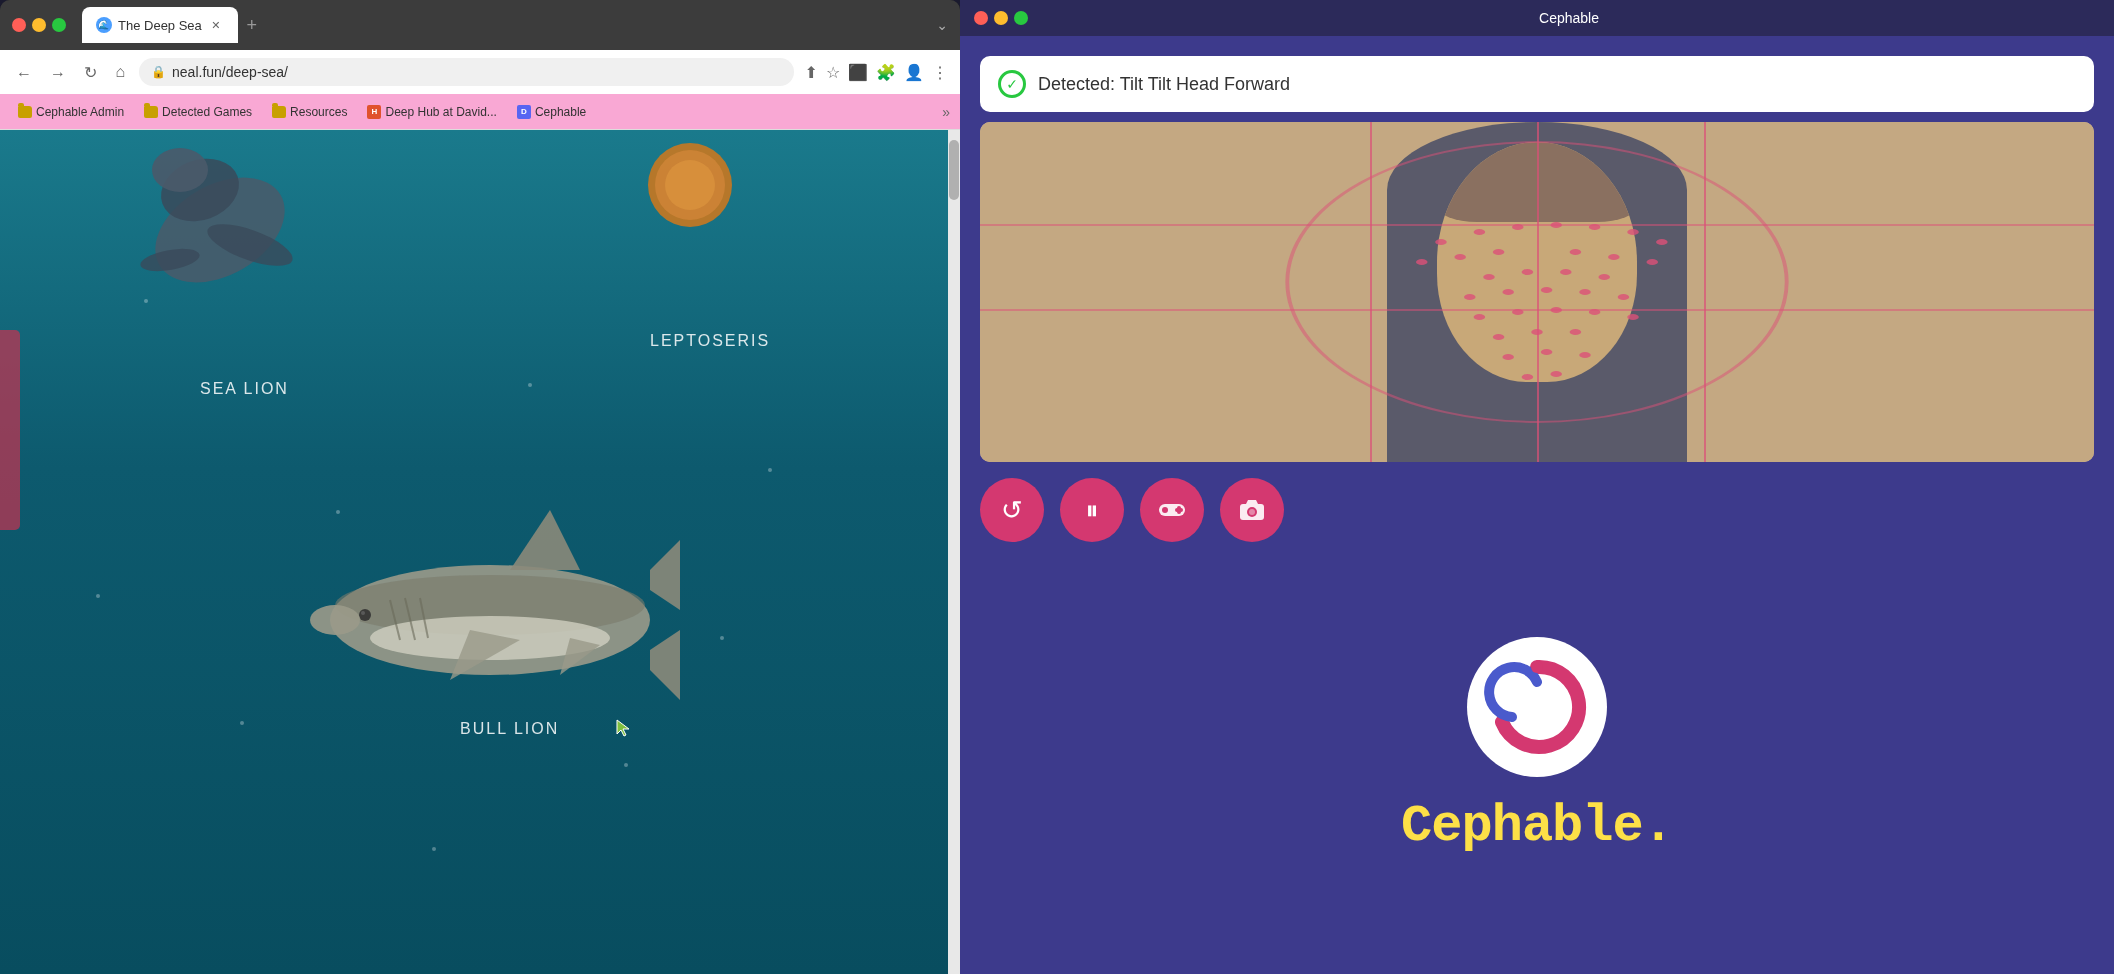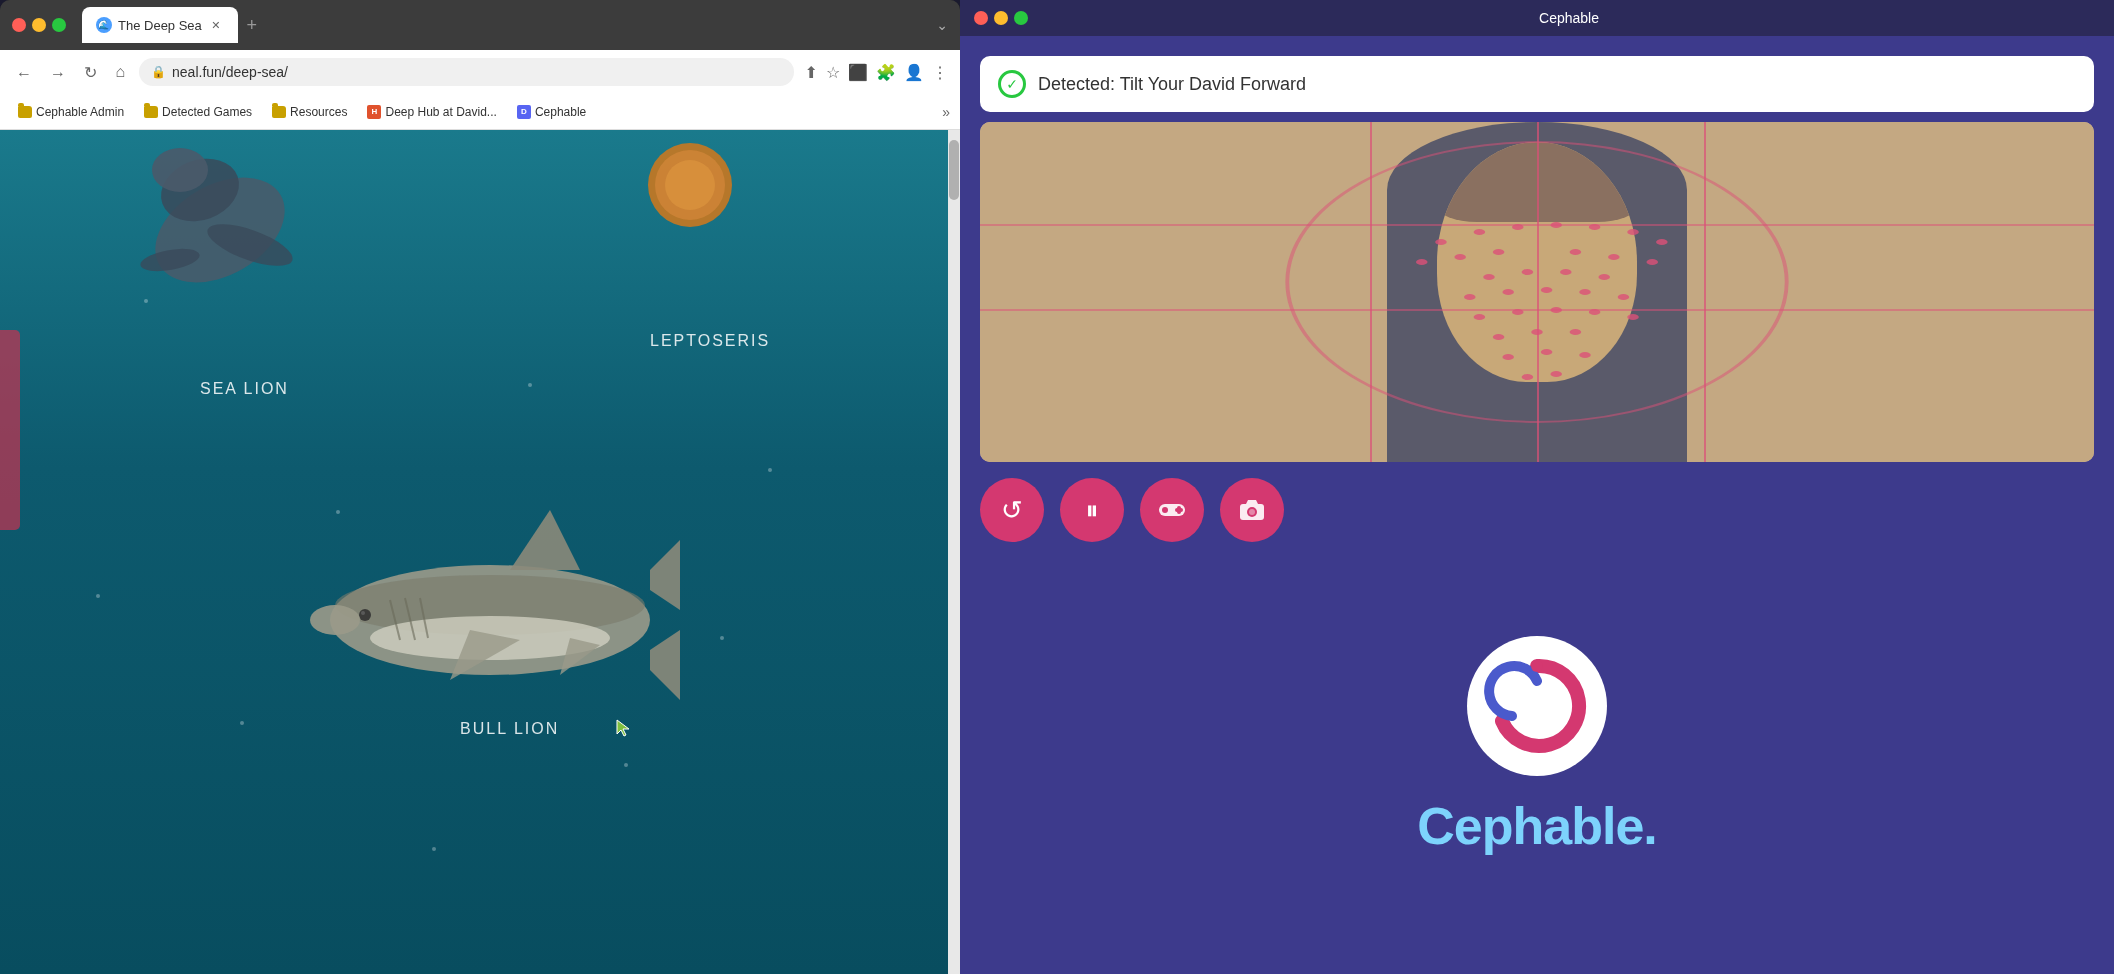--- a/index.html
+++ b/index.html
@@ -155,21 +155,21 @@
 
     .addr-icon {
       color: #666;
       font-size: 16px;
       cursor: pointer;
     }
 
     
     .bookmarks-bar {
       height: 36px;
-      background: #ffffff;
+      background: #f9a8d4;
       border-bottom: 1px solid #ddd;
       display: flex;
       align-items: center;
       padding: 0 10px;
       gap: 4px;
     }
 
     .bookmark-item {
       display: flex;
       align-items: center;
@@ -461,24 +461,25 @@
       border-radius: 50%;
       background: white;
       display: flex;
       align-items: center;
       justify-content: center;
       position: relative;
       overflow: hidden;
     }
 
     .cephable-brand-name {
-      color: #7dd3fc;
+      color: #fde047;
       font-size: 52px;
       font-weight: 700;
       letter-spacing: -1px;
+      font-family: Liberation Mono, monospace;
     }
 
     
     .creature-svg {
       position: absolute;
     }
   </style>
 </head>
 <body>
 
@@ -626,21 +627,21 @@
     <div class="cephable-traffic-lights">
       <div class="traffic-light tl-red"></div>
       <div class="traffic-light tl-yellow"></div>
       <div class="traffic-light tl-green"></div>
     </div>
     <div class="cephable-title">Cephable</div>
   </div>
 
   <div class="cephable-detection">
     <div class="detection-check">✓</div>
-    <span class="detection-text">Detected: Tilt Your David Forward</span>
+    <span class="detection-text">Detected: Tilt Tilt Head Forward</span>
   </div>
 
   <div class="camera-feed">
 
     <div class="person-bg"></div>
 
     <div class="person-body"></div>
 
     <div class="person-head">
       <div class="person-hair"></div>

